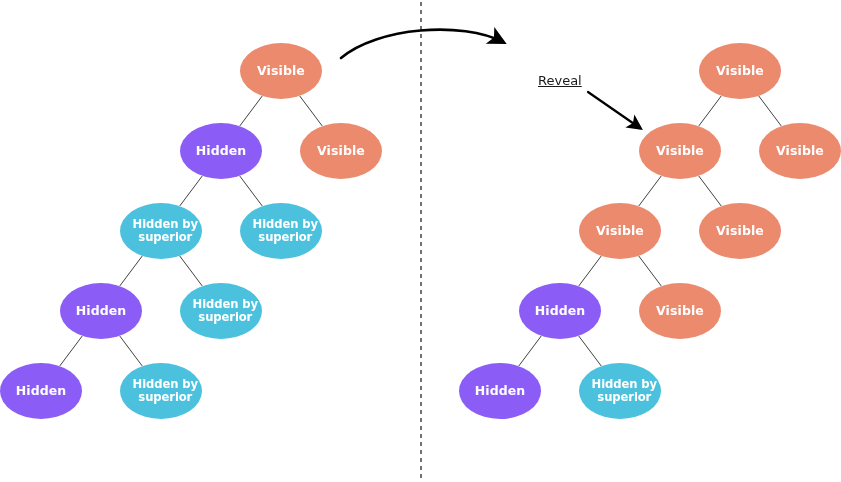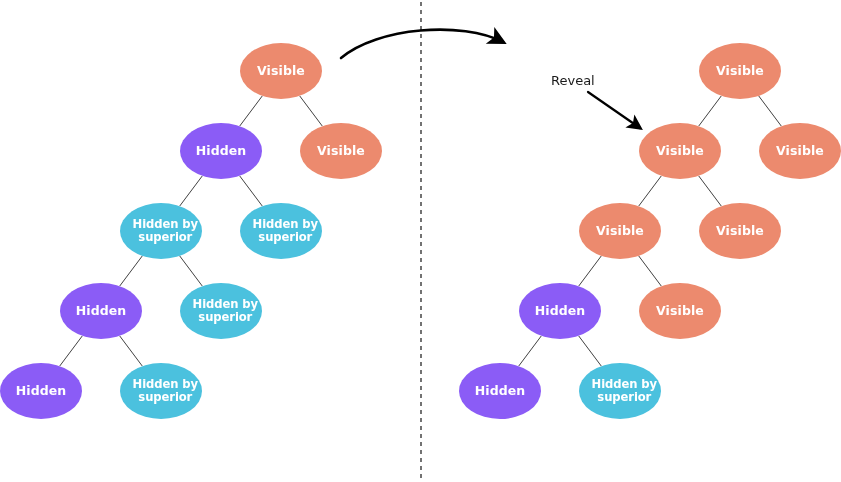--- a/index.html
+++ b/index.html
@@ -164,15 +164,15 @@
       </marker>
     </defs>
 
     <line class="divider" x1="421" y1="2" x2="421" y2="480"></line>
 
     <path class="bigarrow" d="M341,58 C378,27 462,21 503,42" marker-end="url(#ah-big)"></path>
 
     <path class="smallarrow" d="M588,92 L640,128" marker-end="url(#ah-small)"></path>
   </svg>
 
-  <div class="reveal-label" style="left:551px; top:73px;">Reveal</div>
+  <div class="reveal-label" style="left:538px; top:73px;text-decoration:underline;">Reveal</div>
 
 </div>
 
 </body></html>

